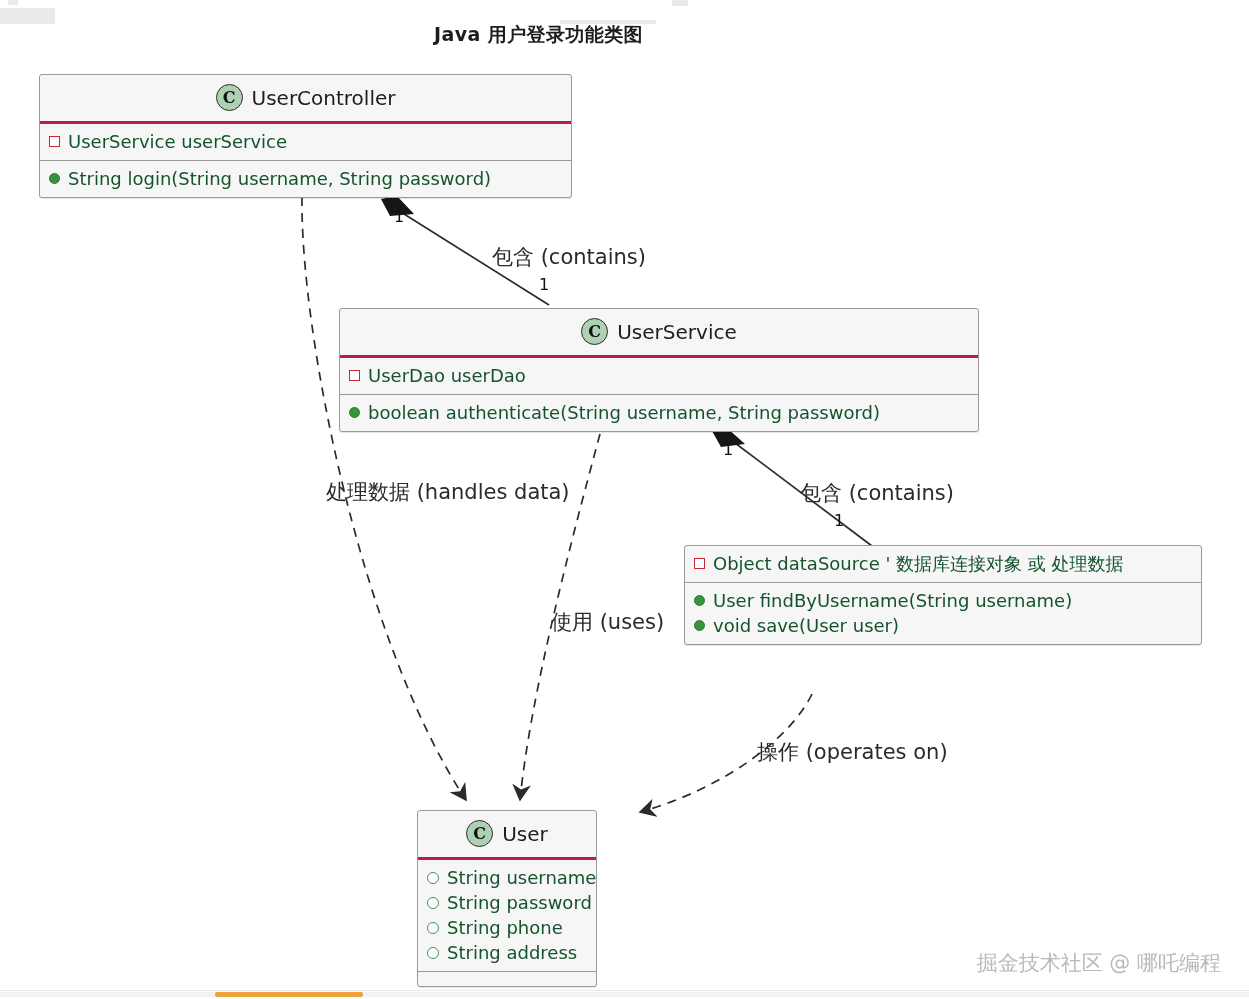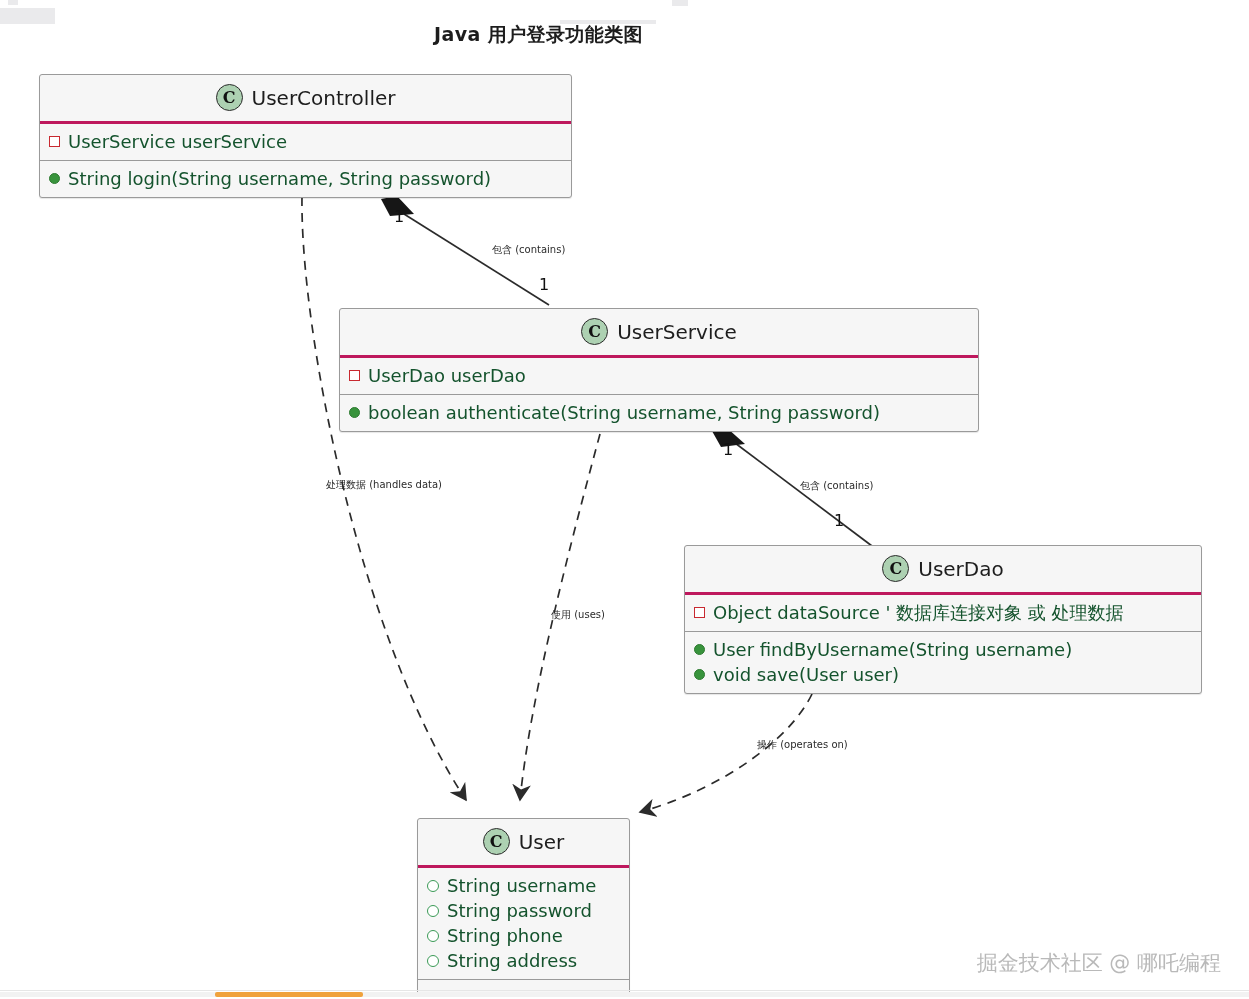--- a/index.html
+++ b/index.html
@@ -126,21 +126,21 @@
     border-radius: 50%;
     background: #ffffff;
     border: 1.7px solid #3a9a56;
     flex: 0 0 auto;
     display: inline-block;
   }
 
   
   .edge-label {
     position: absolute;
-    font-size: 10px;
+    font-size: 21px;
     color: #2a2a2a;
     white-space: nowrap;
   }
   .mult-label {
     position: absolute;
     font-size: 16px;
     color: #111111;
     white-space: nowrap;
   }
 
@@ -274,43 +274,39 @@
     </div>
     <div class="member-section">
       <div class="member-row">
         <span class="mark-public-method"></span>
         <span>boolean authenticate(String username, String password)</span>
       </div>
     </div>
   </div>
 
   <div class="uml-class" style="left:684px; top:545px; width:518px;">
-    <div class="class-header">
-      <span class="circle-icon"></span>
-      <span class="class-name">UserDao</span>
-    </div>
     <div class="member-section with-divider">
       <div class="member-row">
         <span class="mark-private-field"></span>
         <span>Object dataSource ' 数据库连接对象 或 处理数据</span>
       </div>
     </div>
     <div class="member-section">
       <div class="member-row">
         <span class="mark-public-method"></span>
         <span>User findByUsername(String username)</span>
       </div>
       <div class="member-row">
         <span class="mark-public-method"></span>
         <span>void save(User user)</span>
       </div>
     </div>
   </div>
 
-  <div class="uml-class" style="left:417px; top:810px; width:213px;margin-top:8px;">
+  <div class="uml-class" style="left:417px; top:810px; width:180px;">
     <div class="class-header">
       <span class="circle-icon"></span>
       <span class="class-name">User</span>
     </div>
     <div class="member-section with-divider">
       <div class="member-row">
         <span class="mark-public-field"></span>
         <span>String username</span>
       </div>
       <div class="member-row">

